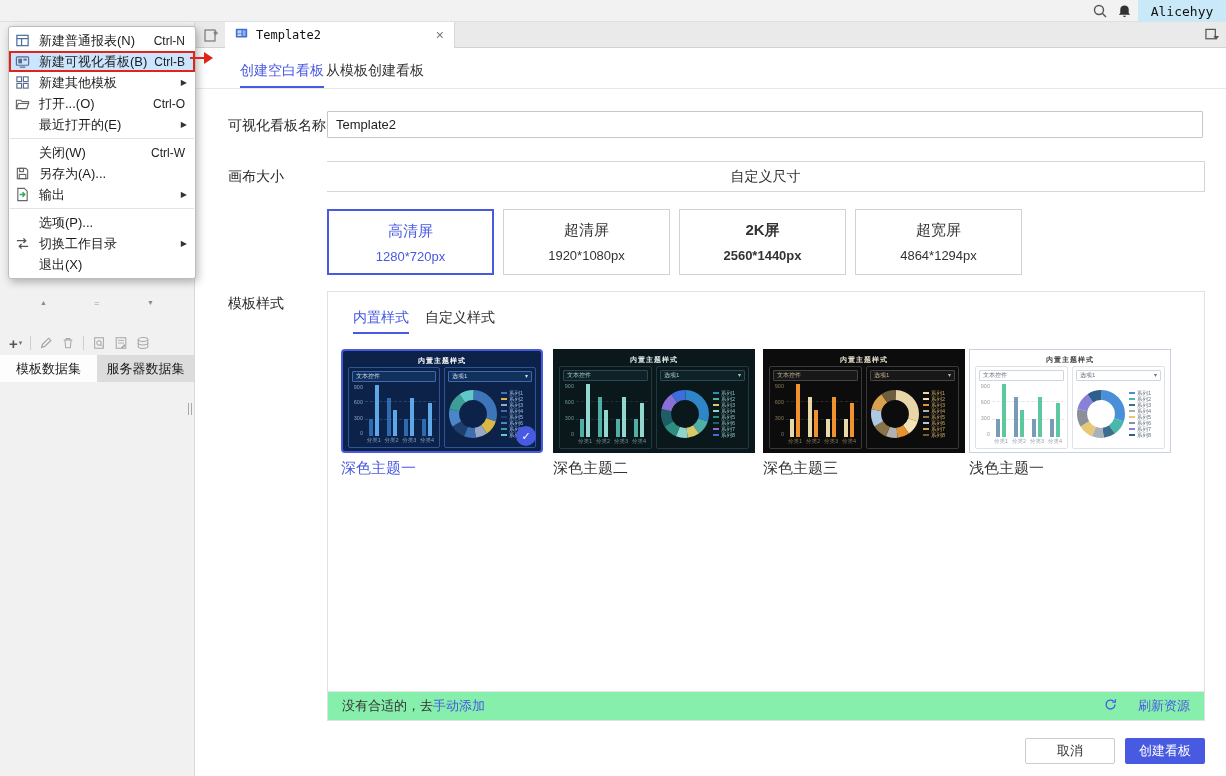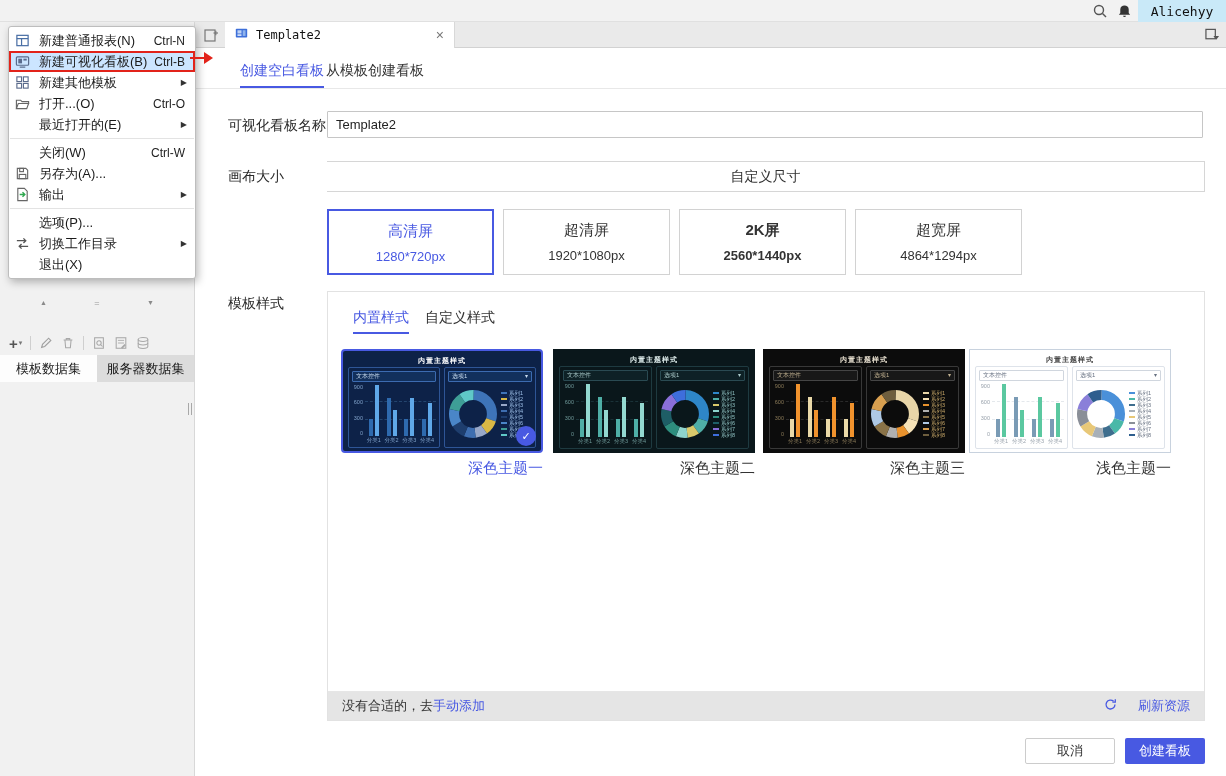--- a/index.html
+++ b/index.html
@@ -72,21 +72,21 @@
   .size-card .px{font-size:13px}
   .size-card.sel .nm,.size-card.sel .px{color:var(--accent)}
 
   
   .style-panel{position:absolute;left:132px;top:243px;width:878px;height:430px;border:1px solid #E2E2E2;background:#FFF}
   .st-tab{position:absolute;top:17px;font-size:14px;color:#333;cursor:default}
   .st-tab.active{color:var(--accent)}
   .st-tab.active::after{content:"";position:absolute;left:0;right:0;bottom:-7px;height:2px;background:var(--accent)}
   .st-tab.s1{left:25px}
   .st-tab.s2{left:97px}
-  .panel-footer{position:absolute;left:0;right:0;bottom:0;height:29px;border-top:1px solid #E6E6E6;background:#e5e5e5;display:flex;align-items:center;justify-content:space-between;padding:0 14px;font-size:13px}
+  .panel-footer{position:absolute;left:0;right:0;bottom:0;height:29px;border-top:1px solid #E6E6E6;background:#86efac;display:flex;align-items:center;justify-content:space-between;padding:0 14px;font-size:13px}
   .hint-link{color:var(--accent);cursor:pointer}
   .refresh{display:flex;align-items:center;gap:21px;color:var(--accent);cursor:pointer}
 
   
   .theme-row{position:absolute;left:0;top:57px;right:0;height:150px}
   .tcard{position:absolute;top:0;height:104px;width:202px;border:1px solid transparent;padding:3px 5px;display:flex;flex-direction:column;cursor:default}
   .tcard.sel{border:2px solid var(--accent);border-radius:4px}
   .ttitle{height:13px;font-size:7px;font-weight:bold;text-align:center;letter-spacing:1px;line-height:13px;flex:none}
   .tbody{flex:1;display:flex;gap:4px;min-height:0}
   .tpanel{flex:1;border:1px solid;border-radius:2px;padding:3px;display:flex;flex-direction:column;gap:2px;min-width:0}
@@ -101,21 +101,21 @@
   .grp{flex:1;display:flex;align-items:flex-end;justify-content:center;gap:2px}
   .bar{width:4px}
   .cats{height:8px;display:flex;font-size:5.5px;line-height:8px;flex:none}
   .cats span{flex:1;text-align:center;white-space:nowrap;overflow:hidden}
   .dbody{flex:1;display:flex;align-items:center;min-height:0}
   .donut{width:50px;height:50px;flex:none}
   .legend{flex:1;display:flex;flex-direction:column;justify-content:space-between;padding:1px 0 1px 3px;min-width:0}
   .lrow{display:flex;align-items:center;gap:2px;font-size:5.5px;line-height:6px;white-space:nowrap}
   .ldash{width:6px;height:2px;flex:none}
   .check{position:absolute;right:5px;bottom:5px;width:20px;height:20px;border-radius:50%;background:var(--accent);color:#fff;display:flex;align-items:center;justify-content:center;font-size:11px}
-  .tlabel{position:absolute;top:110px;width:202px;text-align:right;font-size:15px}
+  .tlabel{position:absolute;top:110px;width:202px;text-align:left;font-size:15px}
 
   .btn{position:absolute;top:690px;height:26px;display:flex;align-items:center;justify-content:center;font-size:13px;border-radius:2px;cursor:default}
   .btn.cancel{left:830px;width:90px;background:#FFF;border:1px solid #CCC;color:#333}
   .btn.create{left:930px;width:80px;background:var(--accent);color:#FFF}
 </style>
 </head>
 <body>
 
 <div id="app">
 

